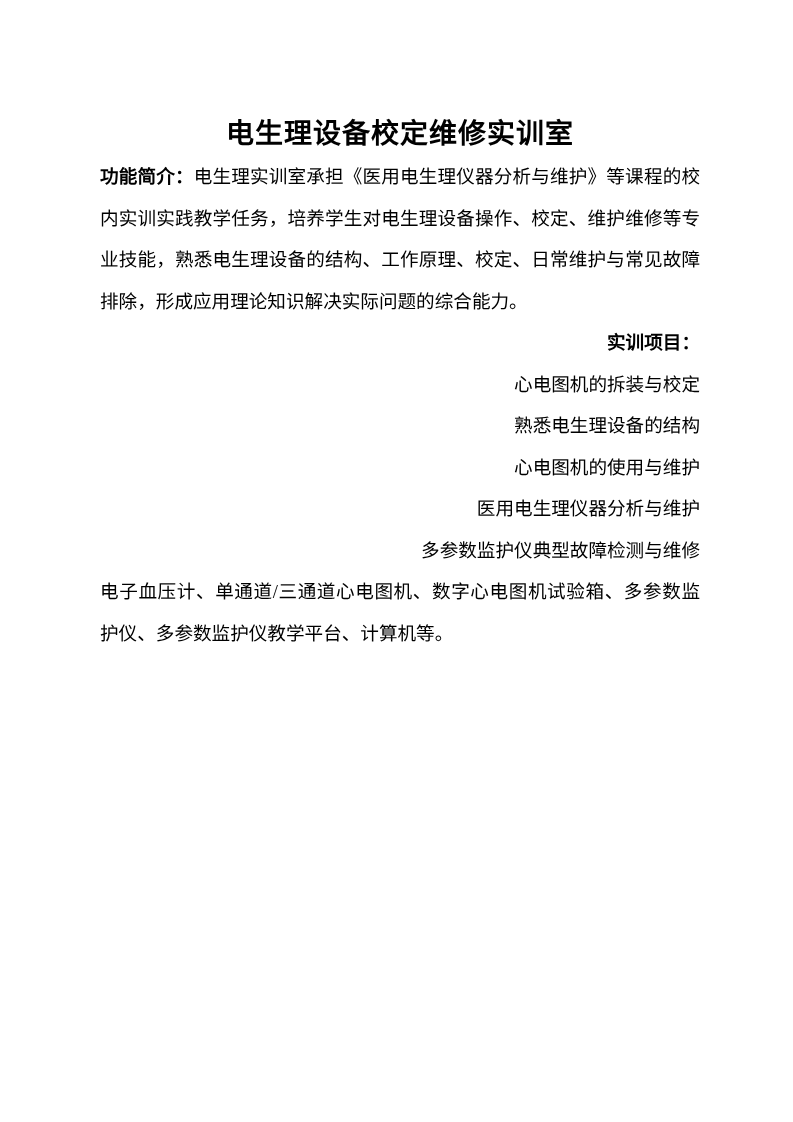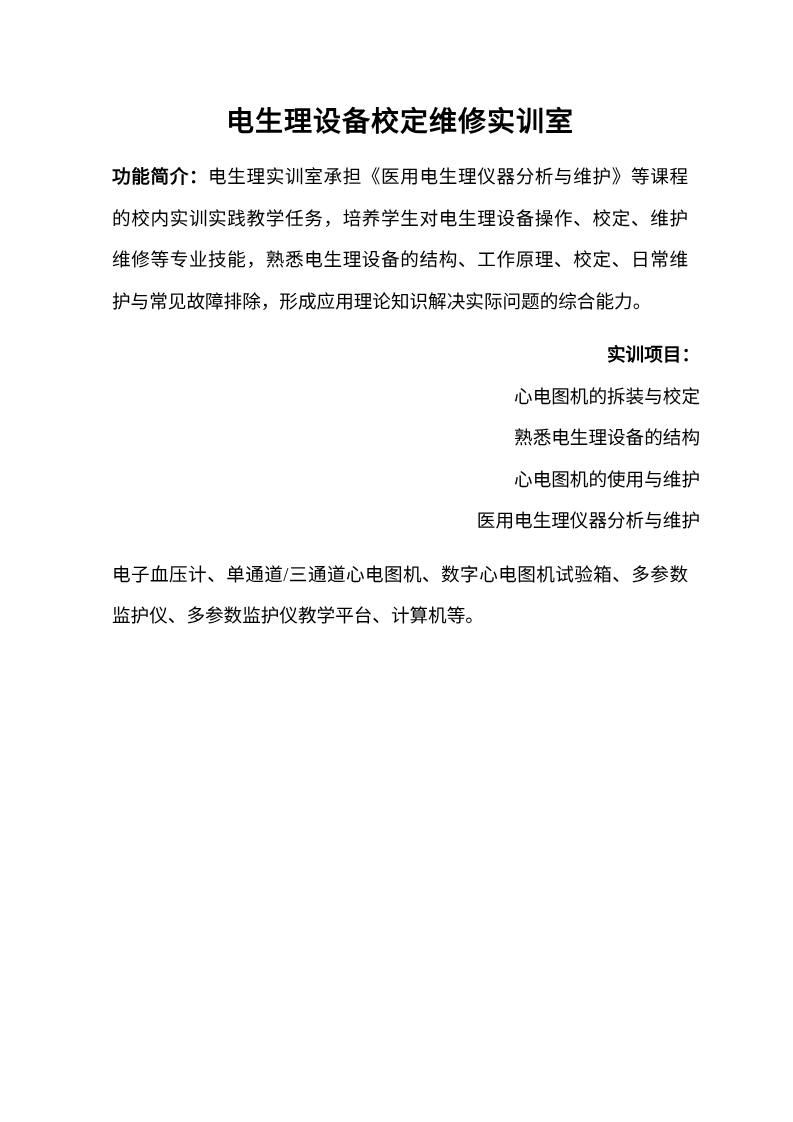--- a/index.html
+++ b/index.html
@@ -10,38 +10,38 @@
   .page {
     position: relative;
     width: 793px;
     height: 1122px;
     background: #ffffff;
     overflow: hidden;
     color: #000000;
     font-family: "Liberation Serif", "DejaVu Serif", serif;
   }
   .content {
-    padding: 0 93px 0 100px; 
+    padding: 12px 93px 0 100px; 
   }
   .doc-title {
     margin: 0;
     padding-top: 100px;
     font-size: 28px;
     line-height: 44px;
     font-weight: bold;
     text-align: center;
     letter-spacing: 1px;
     font-family: "Liberation Serif", "DejaVu Serif", serif;
   }
   .body-text {
     font-size: 18.6px;
     line-height: 41.5px;
   }
   p.para {
-    margin: 12px;
+    margin: 0;
     text-align: justify;
     
     text-justify: inter-character;
   }
   p.line {
     margin: 0;
     text-align: right;
   }
   .bold-label {
     font-weight: bold;
@@ -59,19 +59,20 @@
     <div class="body-text">
 
       <p class="para"><span class="bold-label">功能简介：</span><span>电生理实训室承担《医用电生理仪器分析与维护》等课程的校内实训实践教学任务，培养学生对电生理设备操作、校定、维护维修等专业技能，熟悉电生理设备的结构、工作原理、校定、日常维护与常见故障排除，形成应用理论知识解决实际问题的综合能力。</span></p>
 
       <p class="line bold-label">实训项目：</p>
 
       <p class="line">心电图机的拆装与校定</p>
       <p class="line">熟悉电生理设备的结构</p>
       <p class="line">心电图机的使用与维护</p>
       <p class="line">医用电生理仪器分析与维护</p>
+      <p class="line">多参数监护仪典型故障检测与维修</p>
 
 
       <p class="para">电子血压计、单通道/三通道心电图机、数字心电图机试验箱、多参数监护仪、多参数监护仪教学平台、计算机等。</p>
 
     </div>
   </div>
 </div>
 
 </body></html>

